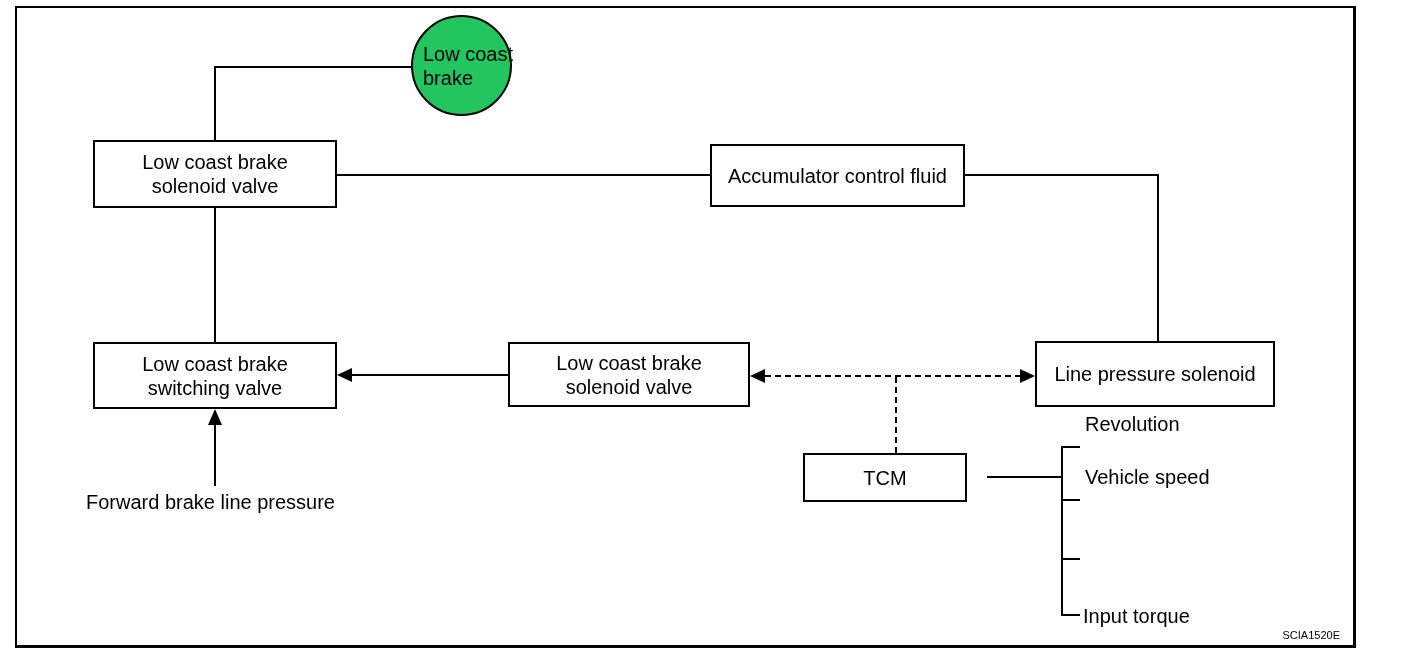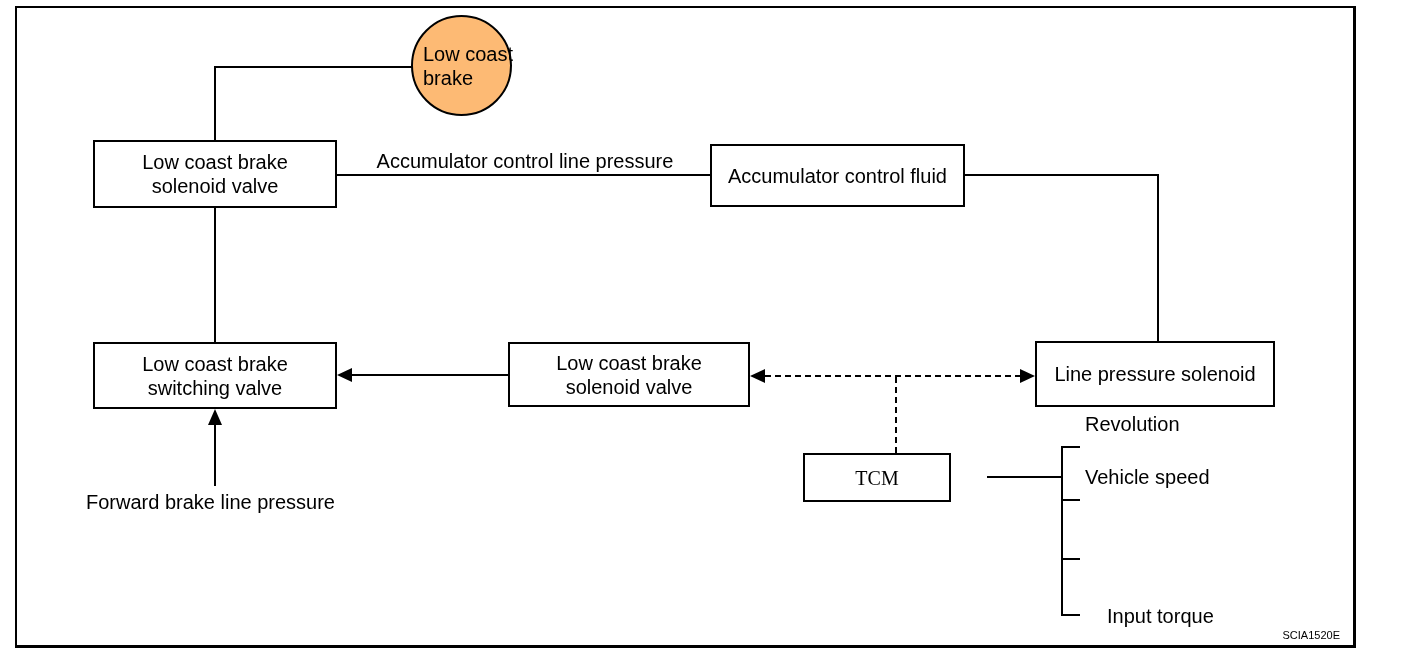--- a/index.html
+++ b/index.html
@@ -43,21 +43,21 @@
   }
   .node-circle {
     position: absolute;
     left: 411px;
     top: 15px;
     width: 101px;
     height: 101px;
     box-sizing: border-box;
     border: 2px solid #000000;
     border-radius: 50%;
-    background: #fdba74;
+    background: #22c55e;
     display: flex;
     flex-direction: column;
     justify-content: center;
     padding-left: 10px;
     font-size: 20px;
     line-height: 24px;
     white-space: nowrap;
   }
   .lineH {
     position: absolute;
@@ -121,21 +121,20 @@
   </div>
 
   <div class="lineH" style="left:214px; top:66px; width:198px;"></div>
   <div class="lineV" style="left:214px; top:66px; height:74px;"></div>
 
   <div class="box" style="left:93px; top:140px; width:244px; height:68px;">
     <div>Low coast brake</div>
     <div>solenoid valve</div>
   </div>
 
-  <div class="flabel" style="left:360px; top:150px; width:330px; text-align:center;">Accumulator control line pressure</div>
   <div class="lineH" style="left:337px; top:174px; width:373px;"></div>
 
   <div class="box" style="left:710px; top:144px; width:255px; height:63px;">
     <div>Accumulator control fluid</div>
   </div>
 
   <div class="lineH" style="left:965px; top:174px; width:194px;"></div>
   <div class="lineV" style="left:1157px; top:174px; height:167px;"></div>
 
   <div class="lineV" style="left:214px; top:208px; height:134px;"></div>
@@ -160,29 +159,29 @@
   <div class="lineV dashV" style="left:895px; top:377px; height:76px;"></div>
 
   <div class="box" style="left:1035px; top:341px; width:240px; height:66px;">
     <div>Line pressure solenoid</div>
   </div>
 
   <div class="lineV" style="left:214px; top:423px; height:63px;"></div>
   <div class="tri tri-up" style="left:208px; top:409px;"></div>
   <div class="flabel" style="left:86px; top:491px;">Forward brake line pressure</div>
 
-  <div class="box" style="left:803px; top:453px; width:148px; height:49px;font-family:Liberation Serif, serif;">
+  <div class="box" style="left:803px; top:453px; width:164px; height:49px;">
     <div>TCM</div>
   </div>
 
   <div class="lineH" style="left:987px; top:476px; width:76px;"></div>
   <div class="lineV" style="left:1061px; top:446px; height:170px;"></div>
   <div class="lineH" style="left:1061px; top:446px; width:19px;"></div>
   <div class="lineH" style="left:1061px; top:499px; width:19px;"></div>
   <div class="lineH" style="left:1061px; top:558px; width:19px;"></div>
   <div class="lineH" style="left:1061px; top:614px; width:19px;"></div>
   <div class="flabel" style="left:1085px; top:413px;">Revolution</div>
   <div class="flabel" style="left:1085px; top:466px;">Vehicle speed</div>
-  <div class="flabel" style="left:1083px; top:605px;margin-left:24px;">Input torque</div>
+  <div class="flabel" style="left:1083px; top:605px;">Input torque</div>
 
   <div class="figcode">SCIA1520E</div>
 
 </div>
 
 </body></html>

